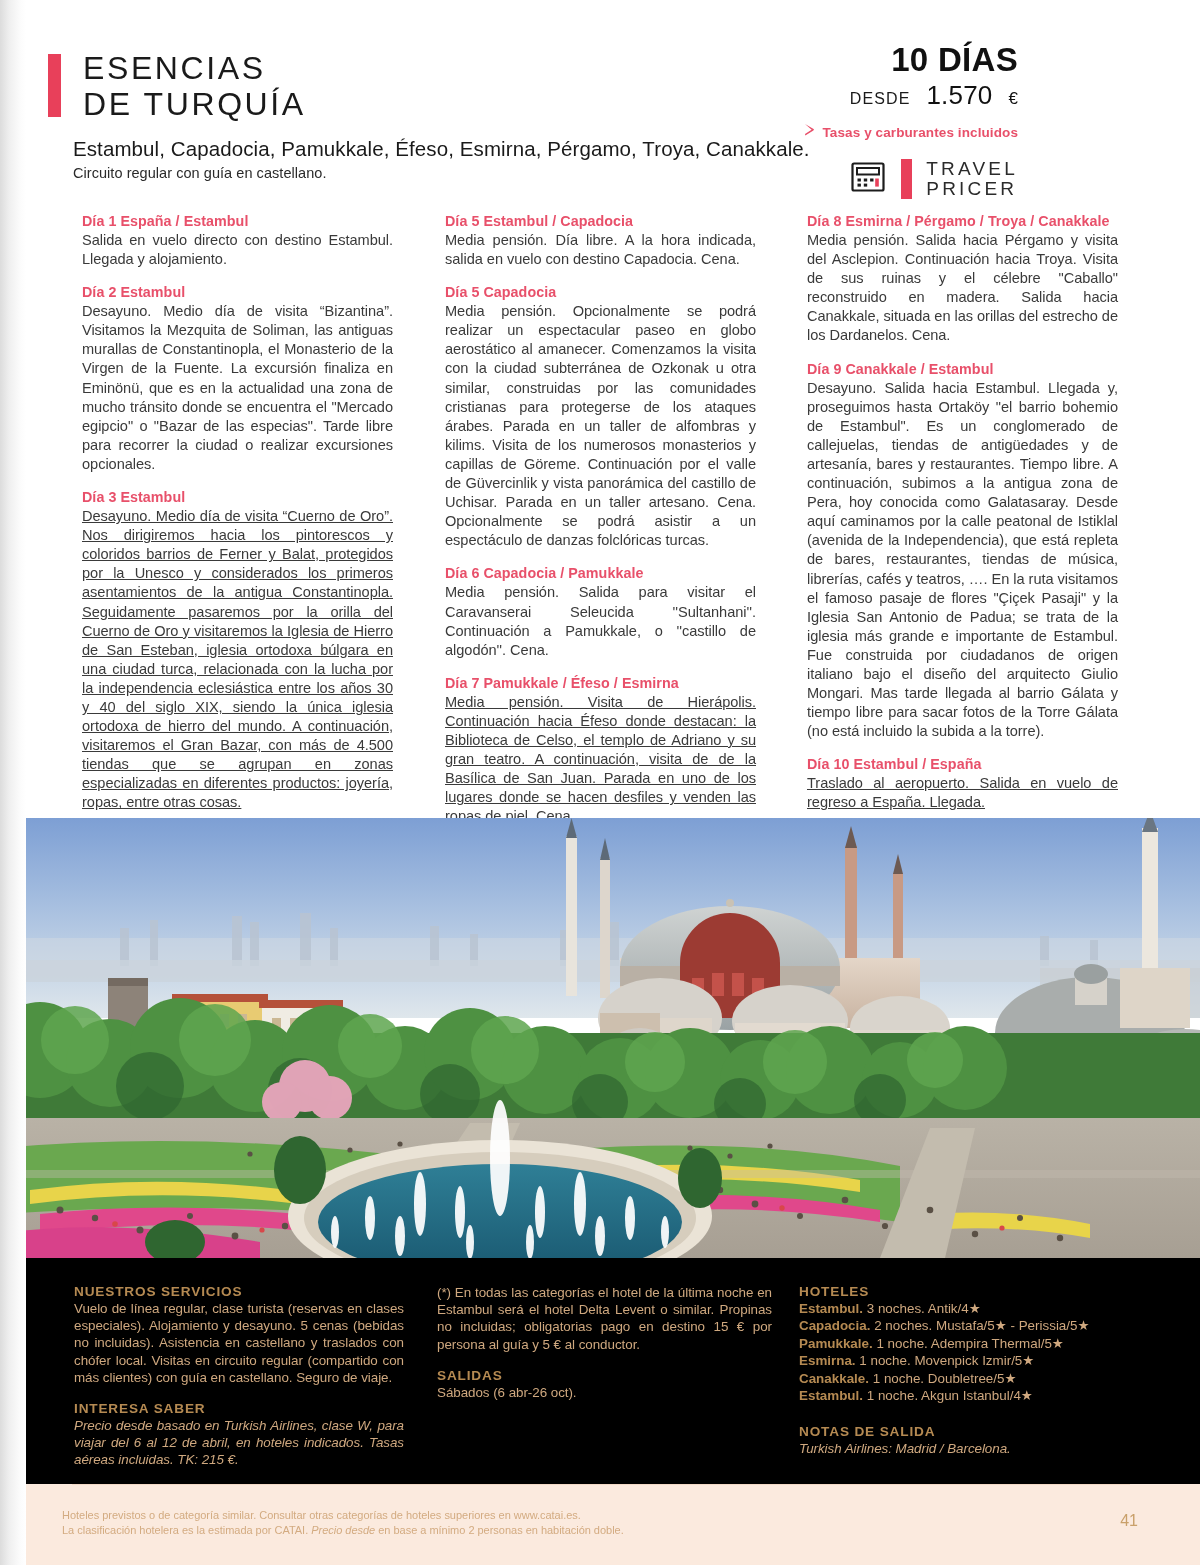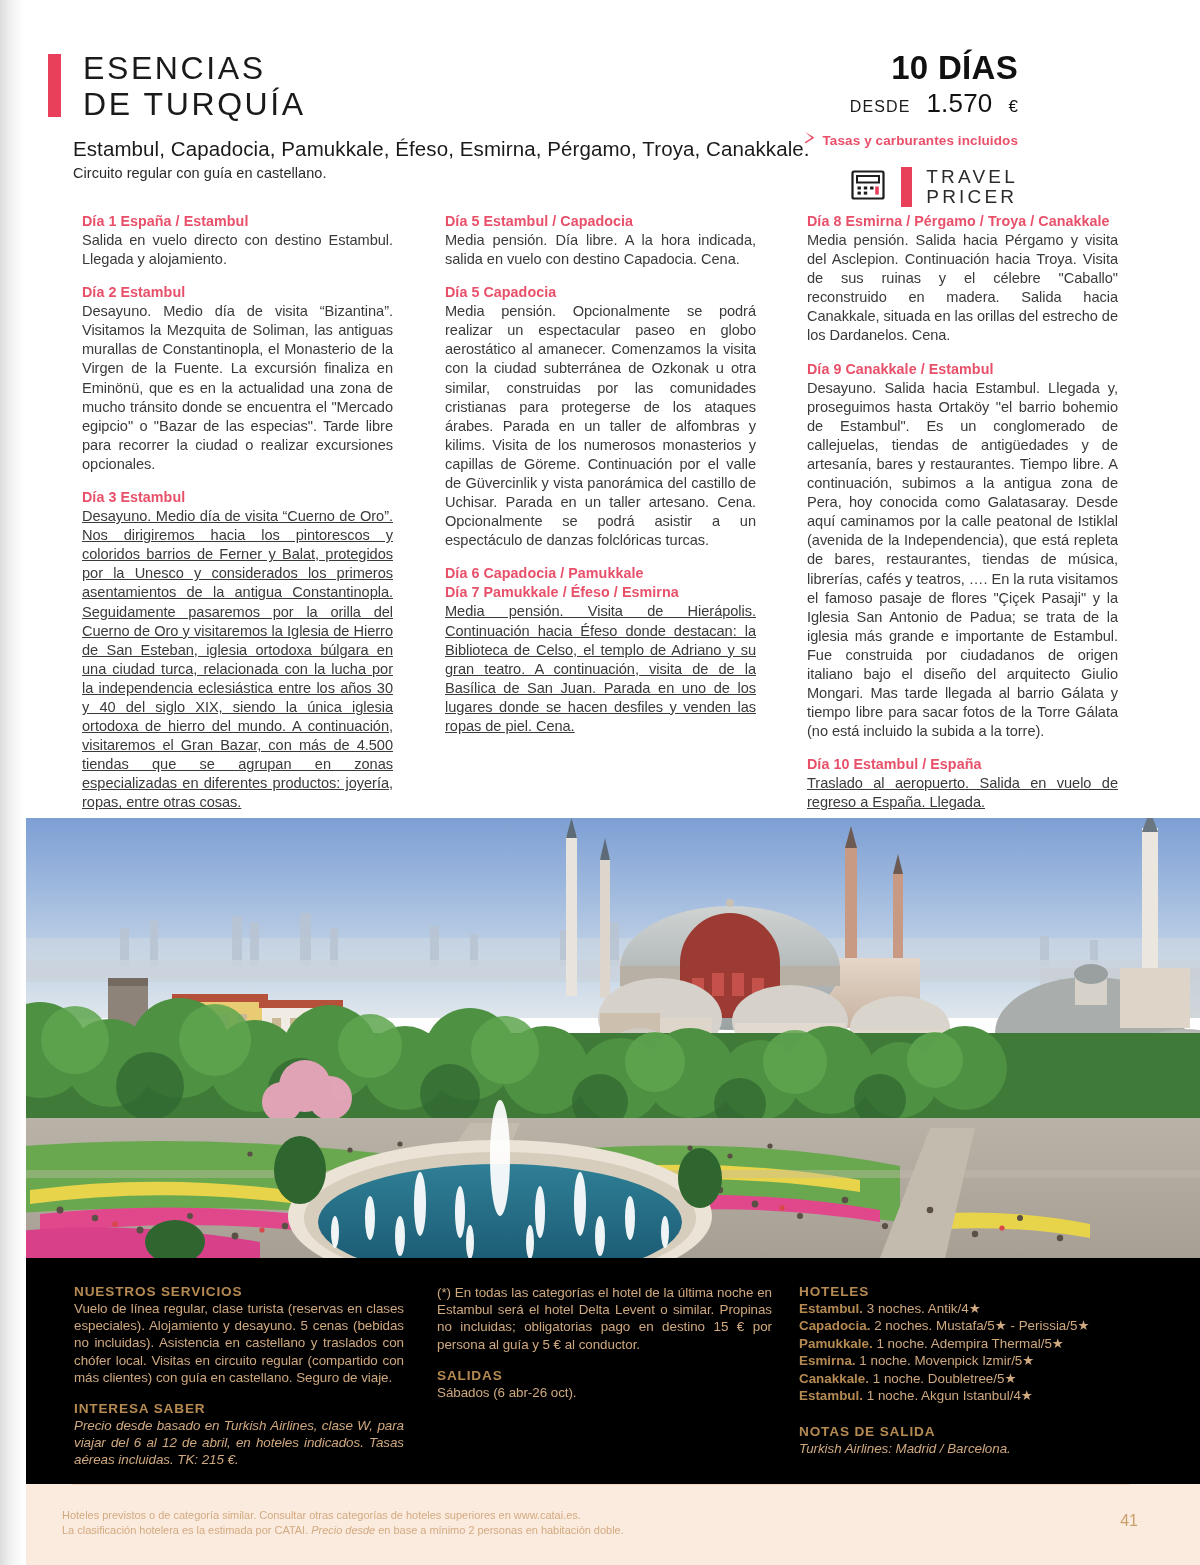--- a/index.html
+++ b/index.html
@@ -35,21 +35,21 @@
   }
   .subtitle {
     position: absolute; left: 73px; top: 137px;
     font-size: 20.5px; color: #1a1a1a; letter-spacing: 0.1px; font-weight: 400;
   }
   .subtitle2 {
     position: absolute; left: 73px; top: 165px;
     font-size: 14.5px; color: #2a2a2a; letter-spacing: 0.05px;
   }
 
-  .price-block { position: absolute; right: 58px; top: 50px; text-align: right; }
+  .price-block { position: absolute; right: 58px; top: 42px; text-align: right; }
   .days {
     font-size: 33px; font-weight: bold; color: #111; letter-spacing: 0.3px; line-height: 36px;
   }
   .desde-row {
     margin-top: 2px; display: flex; align-items: baseline; justify-content: flex-end; gap: 16px;
   }
   .desde-lbl { font-size: 16px; letter-spacing: 1.1px; color: #1a1a1a; }
   .price-val { font-size: 26px; color: #111; letter-spacing: 0.2px; }
   .price-cur { font-size: 17px; color: #111; }
   .tasas-row {
@@ -203,20 +203,21 @@
       <div class="day-head">Día 3 Estambul</div>
       <div class="day-body">Desayuno. Medio día de visita “Cuerno de Oro”. Nos dirigiremos hacia los pintorescos y coloridos barrios de Ferner y Balat, protegidos por la Unesco y considerados los primeros asentamientos de la antigua Constantinopla. Seguidamente pasaremos por la orilla del Cuerno de Oro y visitaremos la Iglesia de Hierro de San Esteban, iglesia ortodoxa búlgara en una ciudad turca, relacionada con la lucha por la independencia eclesiástica entre los años 30 y 40 del siglo XIX, siendo la única iglesia ortodoxa de hierro del mundo. A continuación, visitaremos el Gran Bazar, con más de 4.500 tiendas que se agrupan en zonas especializadas en diferentes productos: joyería, ropas, entre otras cosas.</div>
     </div>
 
     <div class="col col2">
       <div class="day-head">Día 5 Estambul / Capadocia</div>
       <div class="day-body">Media pensión. Día libre. A la hora indicada, salida en vuelo con destino Capadocia. Cena.</div>
       <div class="day-head">Día 5 Capadocia</div>
       <div class="day-body">Media pensión. Opcionalmente se podrá realizar un espectacular paseo en globo aerostático al amanecer. Comenzamos la visita con la ciudad subterránea de Ozkonak u otra similar, construidas por las comunidades cristianas para protegerse de los ataques árabes. Parada en un taller de alfombras y kilims. Visita de los numerosos monasterios y capillas de Göreme. Continuación por el valle de Güvercinlik y vista panorámica del castillo de Uchisar. Parada en un taller artesano. Cena. Opcionalmente se podrá asistir a un espectáculo de danzas folclóricas turcas.</div>
       <div class="day-head">Día 6 Capadocia / Pamukkale</div>
+      <div class="day-body">Media pensión. Salida para visitar el Caravanserai Seleucida ''Sultanhani''. Continuación a Pamukkale, o ''castillo de algodón''. Cena.</div>
       <div class="day-head">Día 7 Pamukkale / Éfeso / Esmirna</div>
       <div class="day-body">Media pensión. Visita de Hierápolis. Continuación hacia Éfeso donde destacan: la Biblioteca de Celso, el templo de Adriano y su gran teatro. A continuación, visita de de la Basílica de San Juan. Parada en uno de los lugares donde se hacen desfiles y venden las ropas de piel. Cena.</div>
     </div>
 
     <div class="col col3">
       <div class="day-head">Día 8 Esmirna / Pérgamo / Troya / Canakkale</div>
       <div class="day-body">Media pensión. Salida hacia Pérgamo y visita del Asclepion. Continuación hacia Troya. Visita de sus ruinas y el célebre "Caballo" reconstruido en madera. Salida hacia Canakkale, situada en las orillas del estrecho de los Dardanelos. Cena.</div>
       <div class="day-head">Día 9 Canakkale / Estambul</div>
       <div class="day-body">Desayuno. Salida hacia Estambul. Llegada y, proseguimos hasta Ortaköy "el barrio bohemio de Estambul". Es un conglomerado de callejuelas, tiendas de antigüedades y de artesanía, bares y restaurantes. Tiempo libre. A continuación, subimos a la antigua zona de Pera, hoy conocida como Galatasaray. Desde aquí caminamos por la calle peatonal de Istiklal (avenida de la Independencia), que está repleta de bares, restaurantes, tiendas de música, librerías, cafés y teatros, …. En la ruta visitamos el famoso pasaje de flores "Çiçek Pasaji" y la Iglesia San Antonio de Padua; se trata de la iglesia más grande e importante de Estambul.  Fue construida por ciudadanos de origen italiano bajo el diseño del arquitecto Giulio Mongari. Mas tarde llegada al barrio Gálata y tiempo libre para sacar fotos de la Torre Gálata (no está incluido la subida a la torre).</div>
       <div class="day-head">Día 10 Estambul / España</div>

